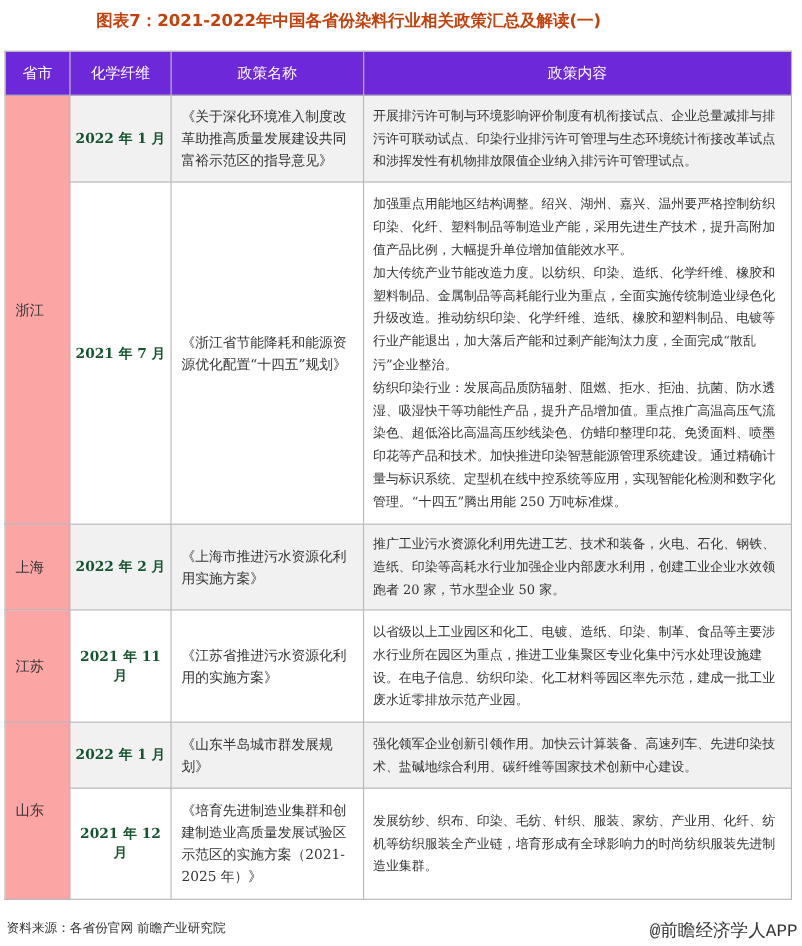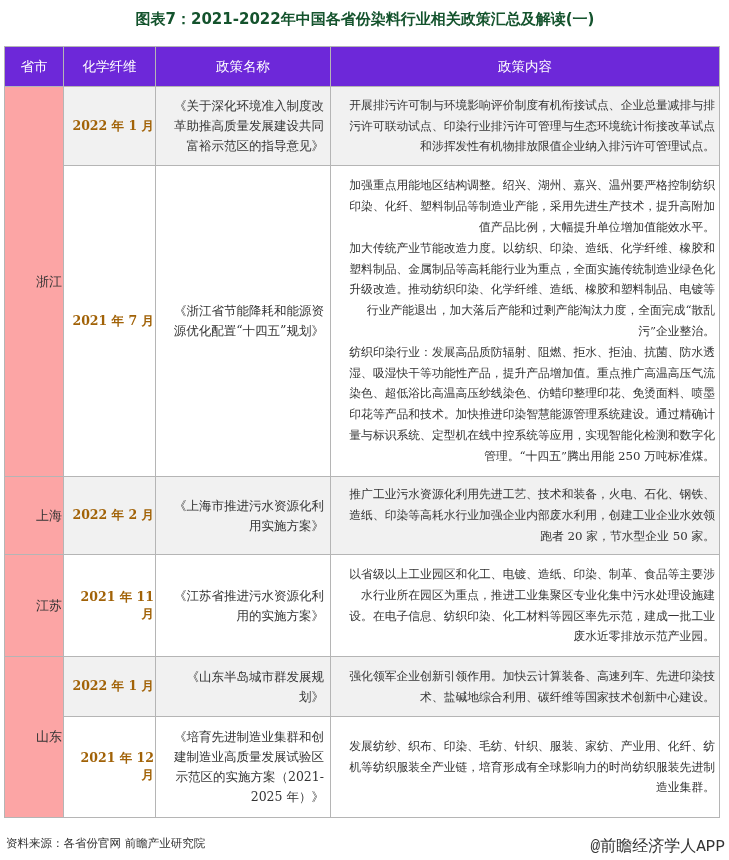--- a/index.html
+++ b/index.html
@@ -1,29 +1,29 @@
 <!DOCTYPE html>
 <html><head>
 <meta charset="utf-8">
 <style>
   html, body { margin:0; padding:0; background:#ffffff; }
   body { width:729px; height:860px; position:relative; overflow:hidden;
          font-family:"DejaVu Serif","Liberation Serif",serif; color:#333; }
   .title { position:absolute; top:10px; left:0; width:634px; text-align:center;
            font-family:"DejaVu Sans","Liberation Sans",sans-serif; font-weight:bold;
-           font-size:15px; color:#14532d; letter-spacing:0px;padding-left:48px; }
+           font-size:15px; color:#c2410c; letter-spacing:0px; }
   table.policy { position:absolute; left:4px; top:46px; width:715px;
                  border-collapse:collapse; table-layout:fixed; }
-  table.policy th, table.policy td { border:1px solid #b5b5b5;text-align:right; }
+  table.policy th, table.policy td { border:1px solid #b5b5b5; }
   table.policy thead th { background:#6d28d9; color:#ffffff; height:37px;
        font-family:"DejaVu Sans","Liberation Sans",sans-serif; font-weight:normal;
        font-size:13.5px; text-align:center; }
   td.prov { background:#fca5a5; font-size:13px; text-align:left; padding-left:9px;
             font-family:"DejaVu Sans","Liberation Sans",sans-serif; color:#333; }
-  td.date { font-size:12.5px; text-align:center; font-weight:bold; color:#a16207; }
+  td.date { font-size:12.5px; text-align:center; font-weight:bold; color:#14532d; }
   td.name { font-size:12.5px; line-height:20px; padding:4px 6px 4px 9px; color:#333; }
   td.content { font-size:11.8px; line-height:20.8px; padding:4px 4px 4px 8px; color:#333; }
   tr.shade td.date, tr.shade td.name, tr.shade td.content { background:#f1f1f1; }
   tr.white td.date, tr.white td.name, tr.white td.content { background:#ffffff; }
   .para { display:block; }
   .footer-left { position:absolute; left:6px; top:836px; font-size:11.5px; color:#333;
                  font-family:"DejaVu Sans","Liberation Sans",sans-serif; }
   .footer-right { position:absolute; right:4px; top:836px; font-size:16px; color:#333;
                   font-family:Liberation Mono, monospace; }
 </style>

